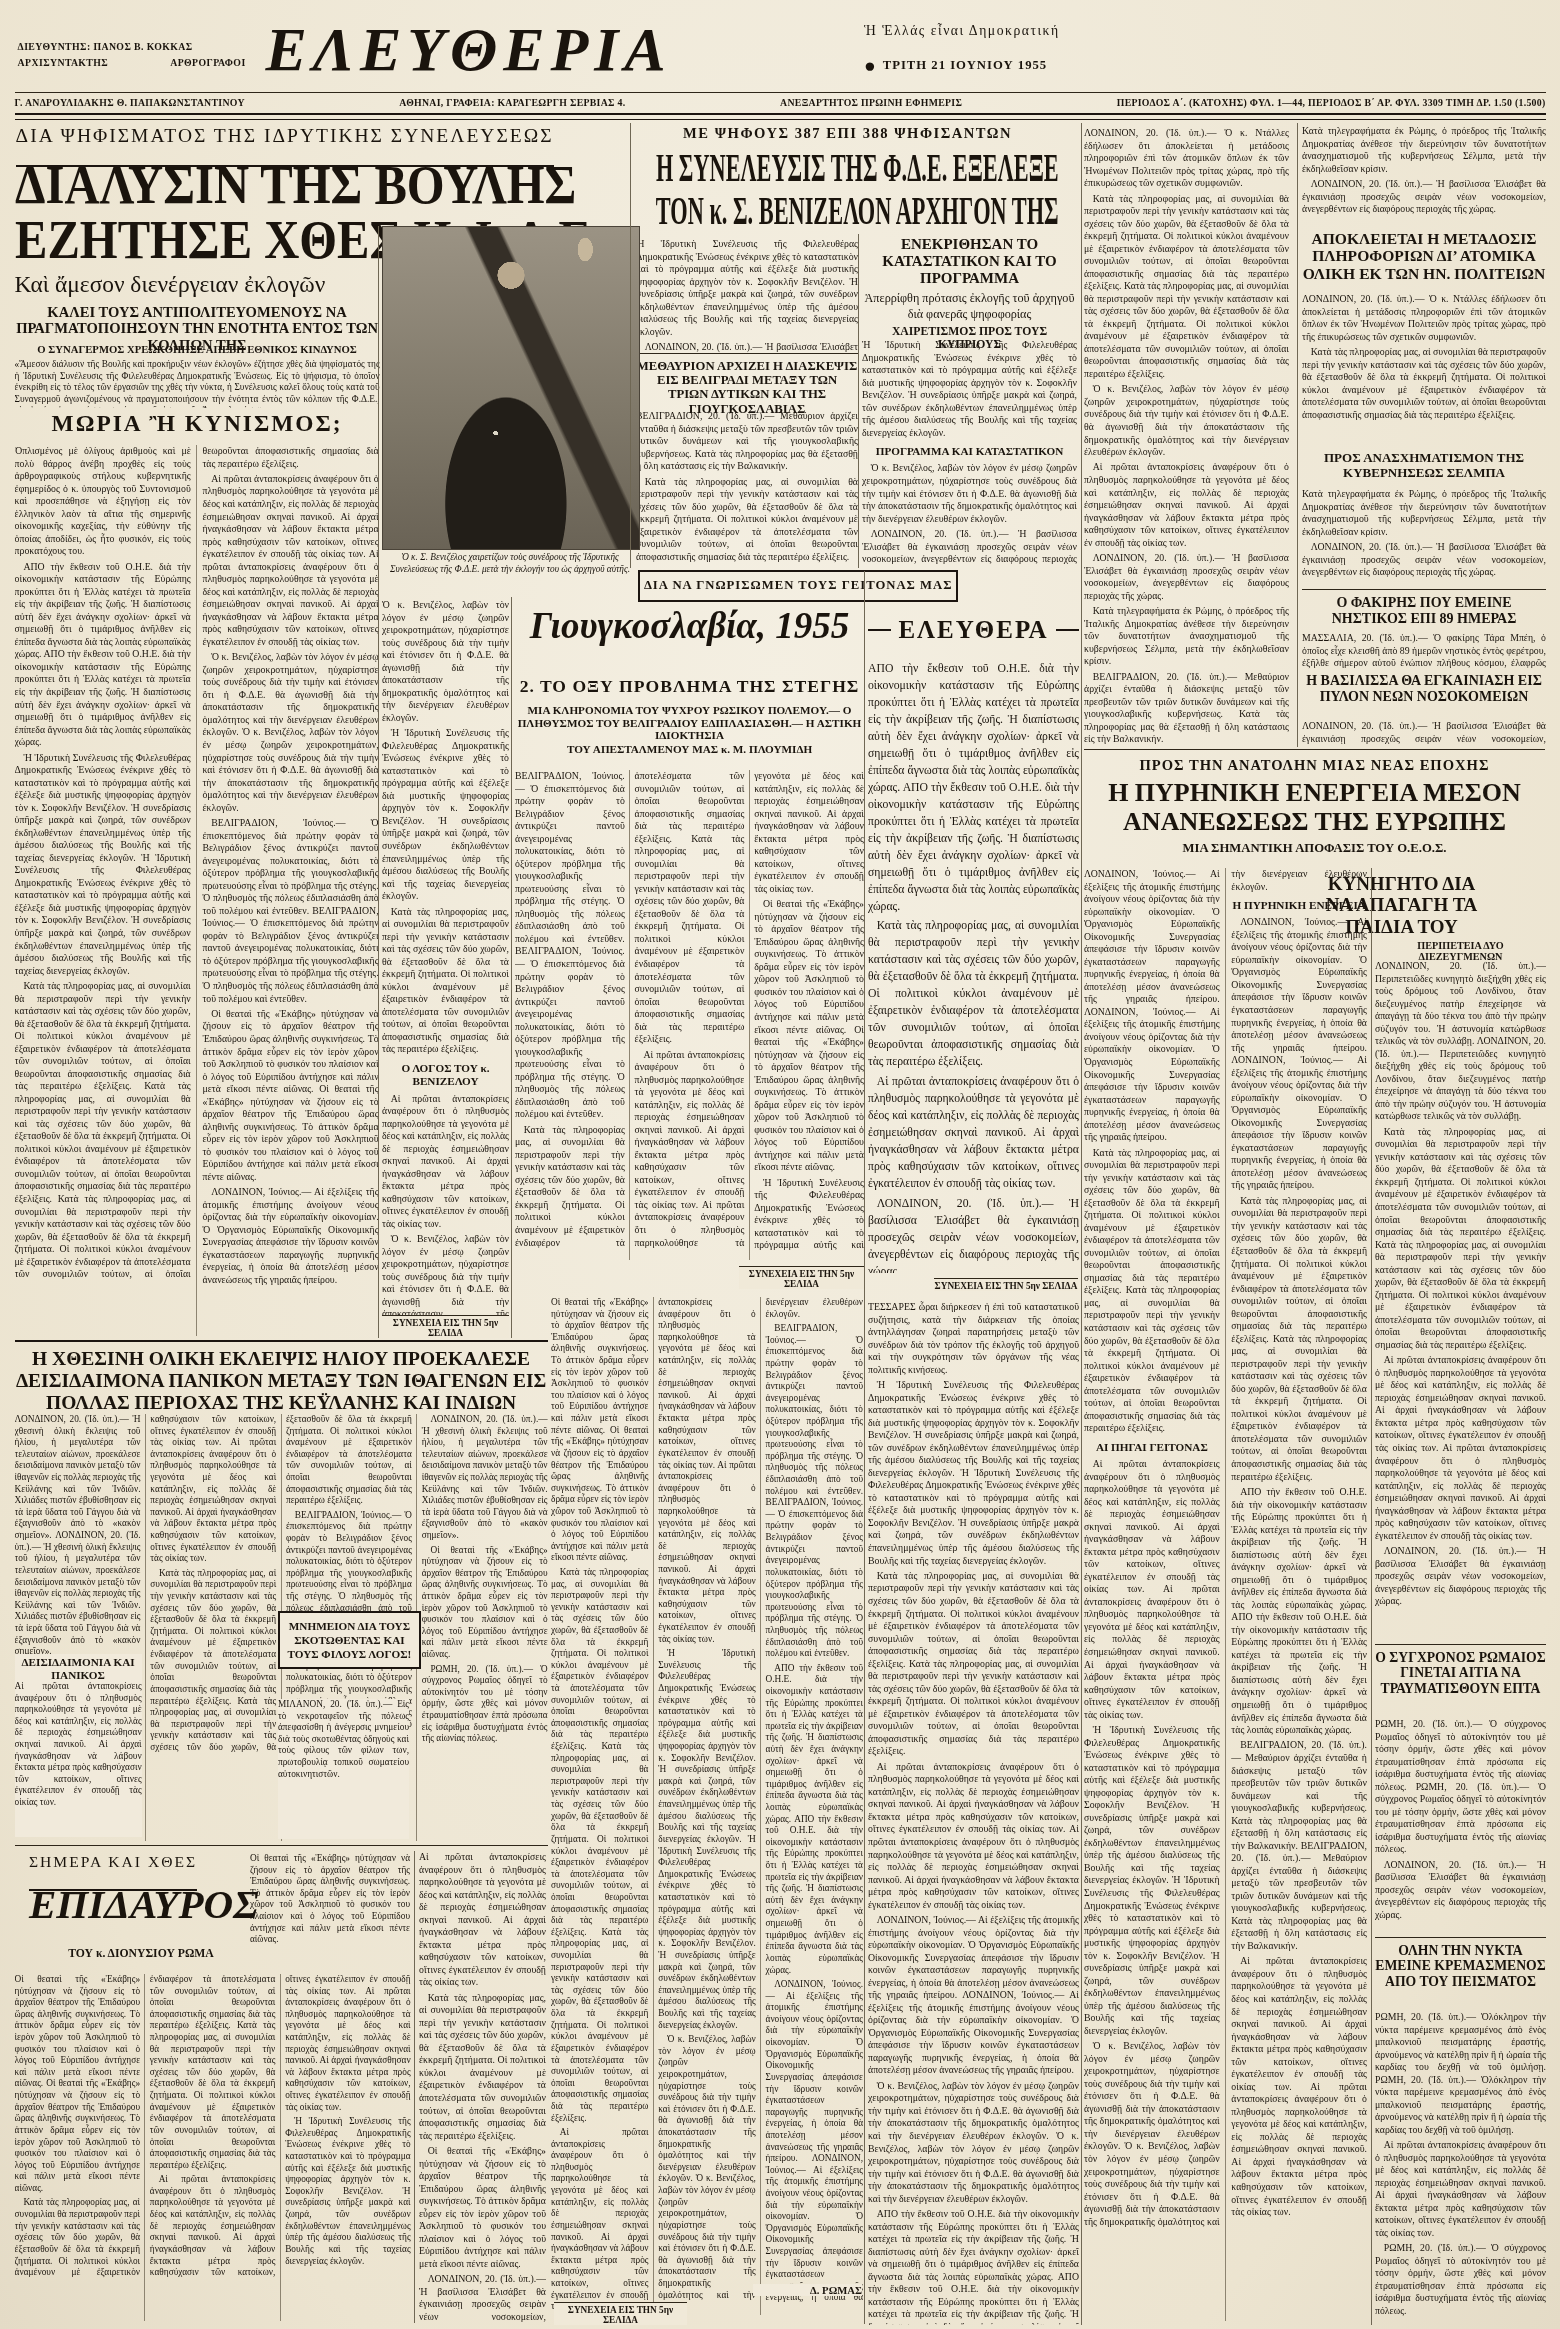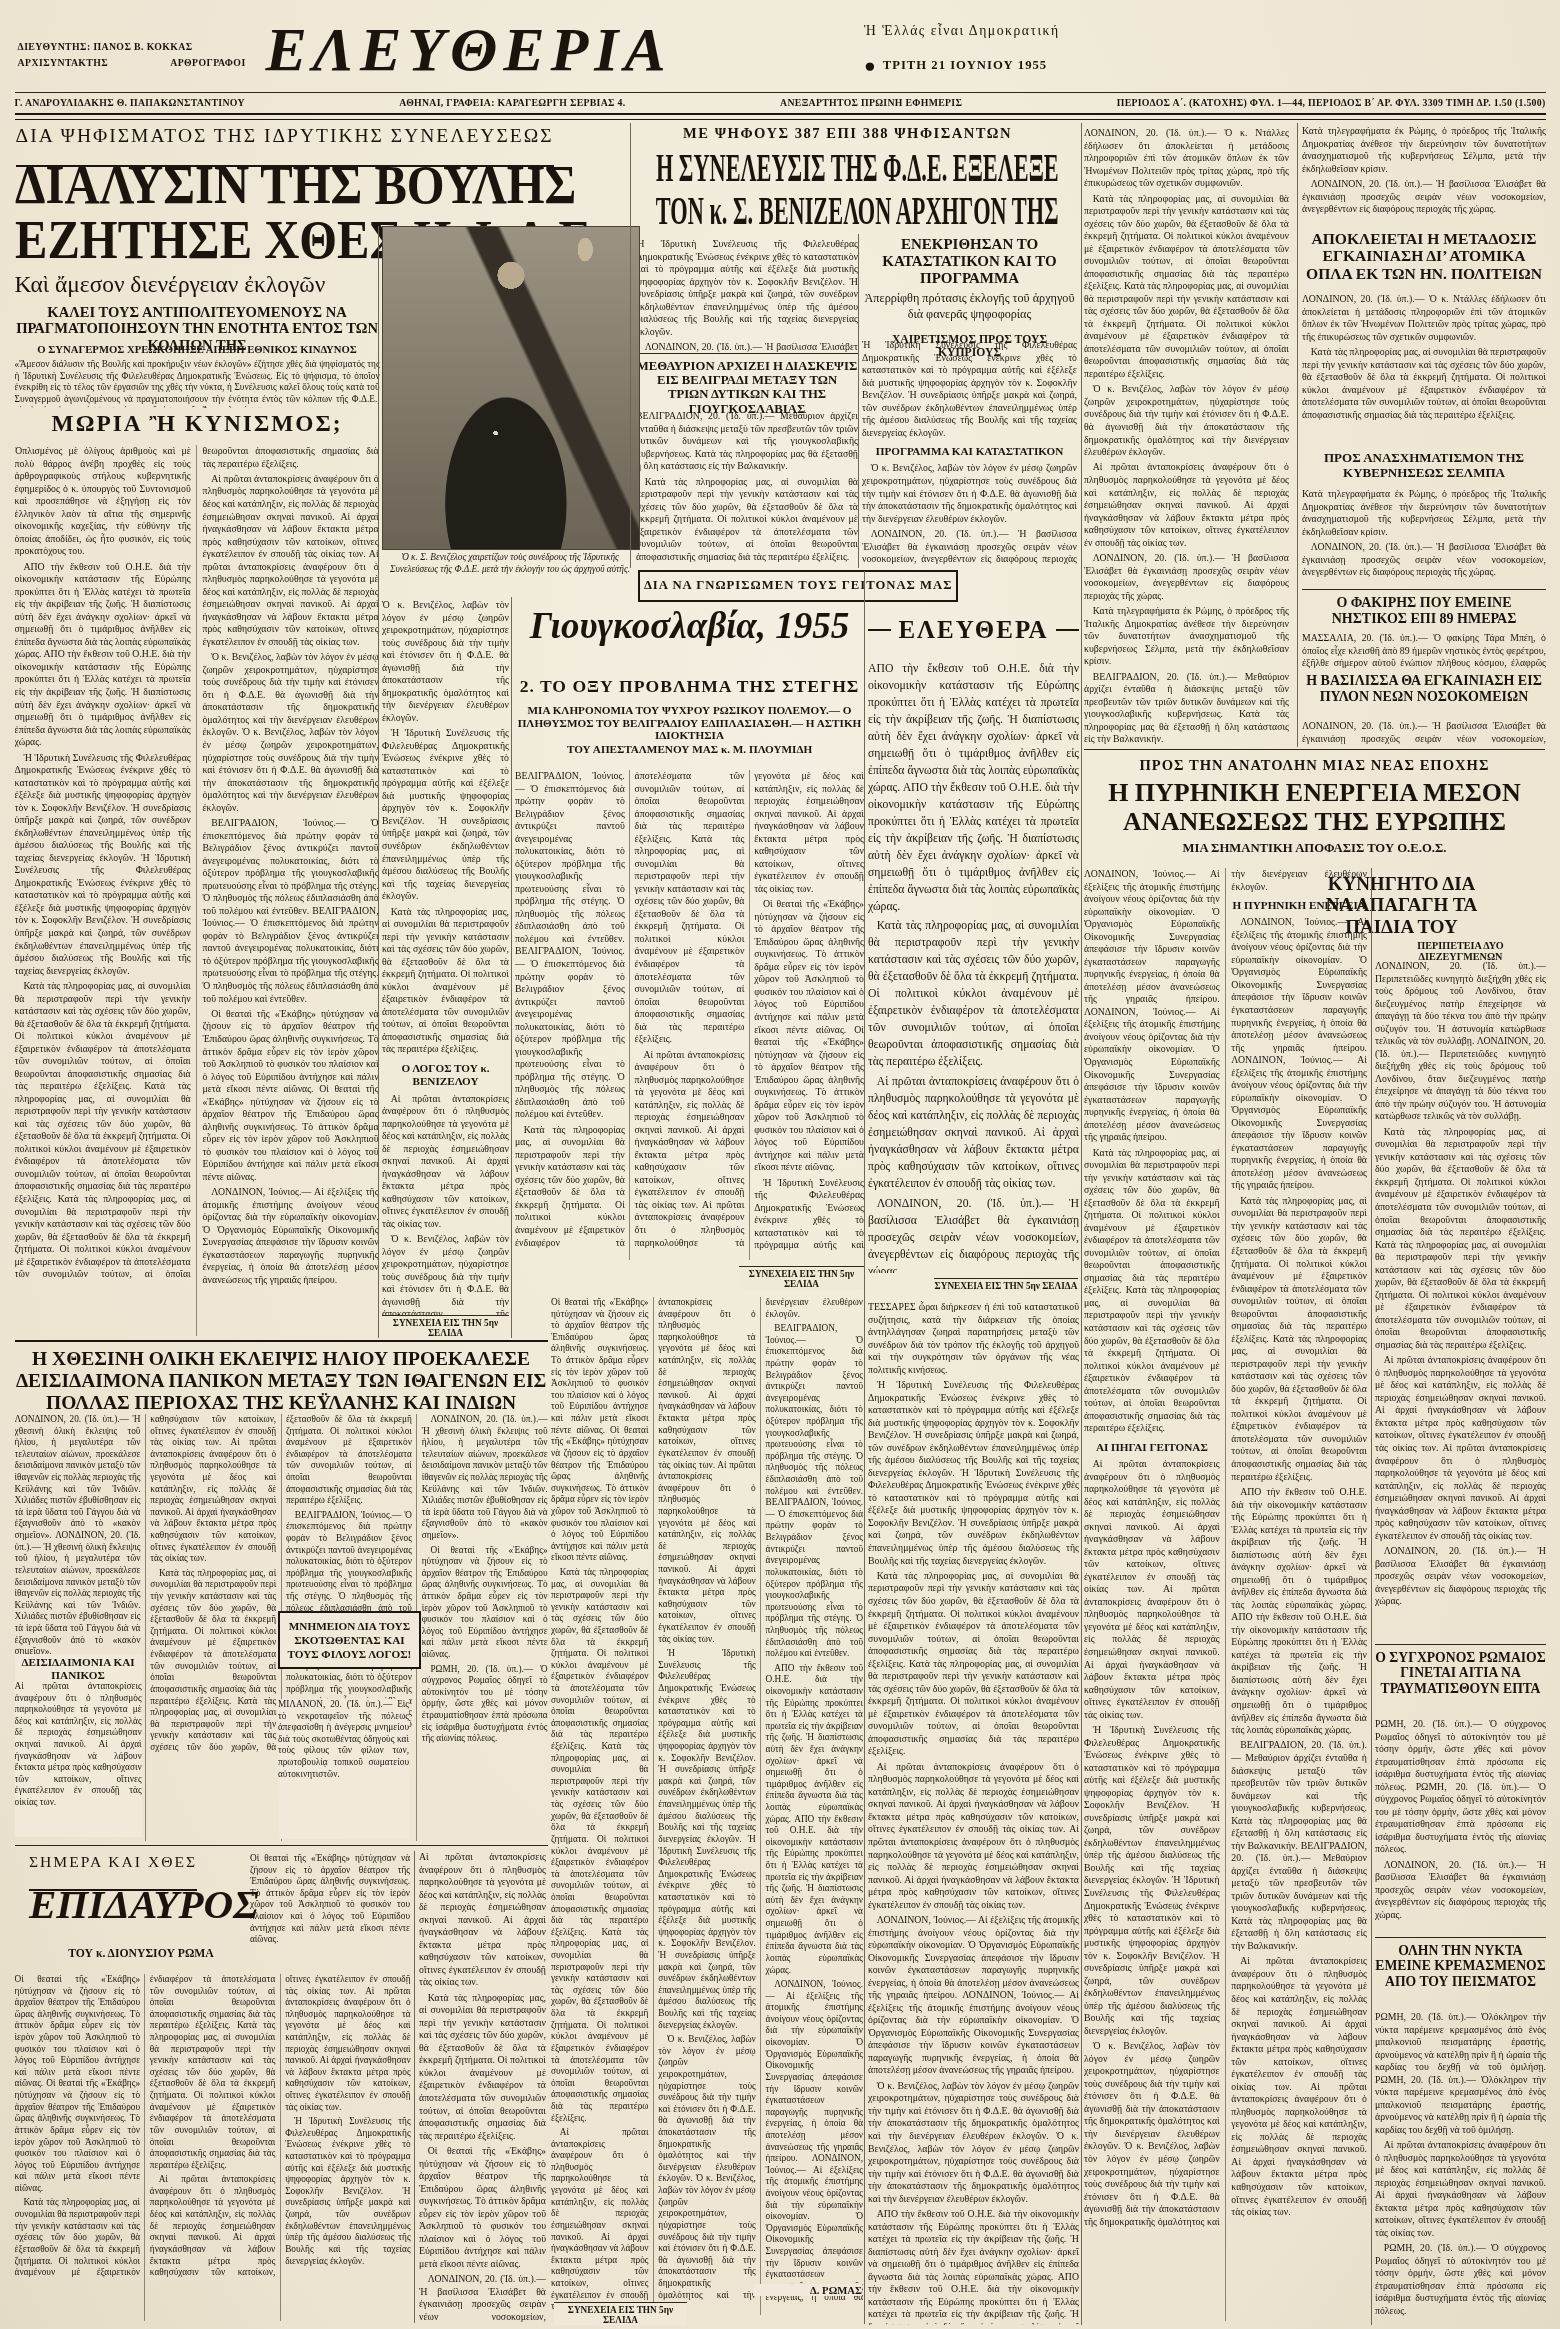--- a/index.html
+++ b/index.html
@@ -105,21 +105,21 @@
 
   <div class="abs hd" style="left:683px;top:125px;width:410px;font-size:14.6px;letter-spacing:1.5px">ΜΕ ΨΗΦΟΥΣ 387 ΕΠΙ 388 ΨΗΦΙΣΑΝΤΩΝ</div>
 
   <div class="abs" style="left:634px;top:146px;width:447px">
     <div class="squeeze ctr" style="width:780px;transform:scaleX(.5725);font-size:39px;line-height:43px">Η ΣΥΝΕΛΕΥΣΙΣ ΤΗΣ Φ.Δ.Ε. ΕΞΕΛΕΞΕ</div>
     <div class="squeeze ctr" style="width:780px;transform:scaleX(.5725);font-size:39px;line-height:43px">ΤΟΝ κ. Σ. ΒΕΝΙΖΕΛΟΝ ΑΡΧΗΓΟΝ ΤΗΣ</div>
   </div>
 
   <div class="abs" style="left:862px;top:236px;width:215px">
     <div class="hd ctr" style="font-size:15px;margin-bottom:4.9px">ΕΝΕΚΡΙΘΗΣΑΝ ΤΟ ΚΑΤΑΣΤΑΤΙΚΟΝ ΚΑΙ ΤΟ ΠΡΟΓΡΑΜΜΑ</div>
-    <div class="ctr" style="font-size:12.2px;line-height:1.25;margin-bottom:11px">Ἀπερρίφθη πρότασις ἐκλογῆς τοῦ ἀρχηγοῦ διὰ φανερᾶς ψηφοφορίας</div>
+    <div class="ctr" style="font-size:12.2px;line-height:1.25;margin-bottom:3px">Ἀπερρίφθη πρότασις ἐκλογῆς τοῦ ἀρχηγοῦ διὰ φανερᾶς ψηφοφορίας</div>
     <div class="hd ctr" style="font-size:11.7px">ΧΑΙΡΕΤΙΣΜΟΣ ΠΡΟΣ ΤΟΥΣ ΚΥΠΡΙΟΥΣ</div>
   </div>
 
   <div class="abs b" style="left:636px;top:238px;width:222px;height:115px">
     <p class="nofirst">Ἡ Ἱδρυτικὴ Συνέλευσις τῆς Φιλελευθέρας Δημοκρατικῆς Ἑνώσεως ἐνέκρινε χθὲς τὸ καταστατικὸν καὶ τὸ πρόγραμμα αὐτῆς καὶ ἐξέλεξε διὰ μυστικῆς ψηφοφορίας ἀρχηγὸν τὸν κ. Σοφοκλῆν Βενιζέλον. Ἡ συνεδρίασις ὑπῆρξε μακρὰ καὶ ζωηρά, τῶν συνέδρων ἐκδηλωθέντων ἐπανειλημμένως ὑπὲρ τῆς ἀμέσου διαλύσεως τῆς Βουλῆς καὶ τῆς ταχείας διενεργείας ἐκλογῶν.</p>
     <p>ΛΟΝΔΙΝΟΝ, 20. (Ἰδ. ὑπ.).— Ἡ βασίλισσα Ἐλισάβετ θὰ ἐγκαινιάσῃ προσεχῶς σειρὰν νέων νοσοκομείων, ἀνεγερθέντων εἰς διαφόρους περιοχὰς τῆς χώρας.</p>
   </div>
 
   <div class="hr" style="left:636px;top:353px;width:222px"></div>
   <div class="abs hd ctr" style="left:636px;top:359px;width:222px;font-size:12.7px">ΜΕΘΑΥΡΙΟΝ ΑΡΧΙΖΕΙ Η ΔΙΑΣΚΕΨΙΣ ΕΙΣ ΒΕΛΙΓΡΑΔΙ ΜΕΤΑΞΥ ΤΩΝ ΤΡΙΩΝ ΔΥΤΙΚΩΝ ΚΑΙ ΤΗΣ ΓΙΟΥΓΚΟΣΛΑΒΙΑΣ</div>
@@ -217,21 +217,21 @@
     <p>Αἱ πρῶται ἀνταποκρίσεις ἀναφέρουν ὅτι ὁ πληθυσμὸς παρηκολούθησε τὰ γεγονότα μὲ δέος καὶ κατάπληξιν, εἰς πολλὰς δὲ περιοχὰς ἐσημειώθησαν σκηναὶ πανικοῦ. Αἱ ἀρχαὶ ἠναγκάσθησαν νὰ λάβουν ἔκτακτα μέτρα πρὸς καθησύχασιν τῶν κατοίκων, οἵτινες ἐγκατέλειπον ἐν σπουδῇ τὰς οἰκίας των.</p>
     <p>ΛΟΝΔΙΝΟΝ, 20. (Ἰδ. ὑπ.).— Ἡ βασίλισσα Ἐλισάβετ θὰ ἐγκαινιάσῃ προσεχῶς σειρὰν νέων νοσοκομείων, ἀνεγερθέντων εἰς διαφόρους περιοχὰς τῆς χώρας.</p>
     <p>Κατὰ τηλεγραφήματα ἐκ Ρώμης, ὁ πρόεδρος τῆς Ἰταλικῆς Δημοκρατίας ἀνέθεσε τὴν διερεύνησιν τῶν δυνατοτήτων ἀνασχηματισμοῦ τῆς κυβερνήσεως Σέλμπα, μετὰ τὴν ἐκδηλωθεῖσαν κρίσιν.</p>
     <p>ΒΕΛΙΓΡΑΔΙΟΝ, 20. (Ἰδ. ὑπ.).— Μεθαύριον ἀρχίζει ἐνταῦθα ἡ διάσκεψις μεταξὺ τῶν πρεσβευτῶν τῶν τριῶν δυτικῶν δυνάμεων καὶ τῆς γιουγκοσλαβικῆς κυβερνήσεως. Κατὰ τὰς πληροφορίας μας θὰ ἐξετασθῇ ἡ ὅλη κατάστασις εἰς τὴν Βαλκανικήν.</p>
   </div>
 
   <div class="abs b" style="left:1302px;top:125px;width:244px;height:98px">
     <p class="nofirst">Κατὰ τηλεγραφήματα ἐκ Ρώμης, ὁ πρόεδρος τῆς Ἰταλικῆς Δημοκρατίας ἀνέθεσε τὴν διερεύνησιν τῶν δυνατοτήτων ἀνασχηματισμοῦ τῆς κυβερνήσεως Σέλμπα, μετὰ τὴν ἐκδηλωθεῖσαν κρίσιν.</p>
     <p>ΛΟΝΔΙΝΟΝ, 20. (Ἰδ. ὑπ.).— Ἡ βασίλισσα Ἐλισάβετ θὰ ἐγκαινιάσῃ προσεχῶς σειρὰν νέων νοσοκομείων, ἀνεγερθέντων εἰς διαφόρους περιοχὰς τῆς χώρας.</p>
   </div>
-  <div class="abs hd ctr" style="left:1302px;top:230px;width:244px;font-size:15.6px">ΑΠΟΚΛΕΙΕΤΑΙ Η ΜΕΤΑΔΟΣΙΣ ΕΓΚΑΙΝΙΑΣΗ ΔΙ’ ΑΤΟΜΙΚΑ ΟΠΛΑ ΕΚ ΤΩΝ ΗΝ. ΠΟΛΙΤΕΙΩΝ</div>
+  <div class="abs hd ctr" style="left:1302px;top:230px;width:244px;font-size:15.6px">ΑΠΟΚΛΕΙΕΤΑΙ Η ΜΕΤΑΔΟΣΙΣ ΠΛΗΡΟΦΟΡΙΩΝ ΔΙ’ ΑΤΟΜΙΚΑ ΟΛΙΚΗ ΕΚ ΤΩΝ ΗΝ. ΠΟΛΙΤΕΙΩΝ</div>
   <div class="abs b" style="left:1302px;top:293px;width:244px;height:154px">
     <p class="nofirst">ΛΟΝΔΙΝΟΝ, 20. (Ἰδ. ὑπ.).— Ὁ κ. Ντάλλες ἐδήλωσεν ὅτι ἀποκλείεται ἡ μετάδοσις πληροφοριῶν ἐπὶ τῶν ἀτομικῶν ὅπλων ἐκ τῶν Ἡνωμένων Πολιτειῶν πρὸς τρίτας χώρας, πρὸ τῆς ἐπικυρώσεως τῶν σχετικῶν συμφωνιῶν.</p>
     <p>Κατὰ τὰς πληροφορίας μας, αἱ συνομιλίαι θὰ περιστραφοῦν περὶ τὴν γενικὴν κατάστασιν καὶ τὰς σχέσεις τῶν δύο χωρῶν, θὰ ἐξετασθοῦν δὲ ὅλα τὰ ἐκκρεμῆ ζητήματα. Οἱ πολιτικοὶ κύκλοι ἀναμένουν μὲ ἐξαιρετικὸν ἐνδιαφέρον τὰ ἀποτελέσματα τῶν συνομιλιῶν τούτων, αἱ ὁποῖαι θεωροῦνται ἀποφασιστικῆς σημασίας διὰ τὰς περαιτέρω ἐξελίξεις.</p>
   </div>
   <div class="abs hd ctr" style="left:1302px;top:451px;width:244px;font-size:13px">ΠΡΟΣ ΑΝΑΣΧΗΜΑΤΙΣΜΟΝ ΤΗΣ ΚΥΒΕΡΝΗΣΕΩΣ ΣΕΛΜΠΑ</div>
   <div class="abs b" style="left:1302px;top:488px;width:244px;height:98px">
     <p class="nofirst">Κατὰ τηλεγραφήματα ἐκ Ρώμης, ὁ πρόεδρος τῆς Ἰταλικῆς Δημοκρατίας ἀνέθεσε τὴν διερεύνησιν τῶν δυνατοτήτων ἀνασχηματισμοῦ τῆς κυβερνήσεως Σέλμπα, μετὰ τὴν ἐκδηλωθεῖσαν κρίσιν.</p>
     <p>ΛΟΝΔΙΝΟΝ, 20. (Ἰδ. ὑπ.).— Ἡ βασίλισσα Ἐλισάβετ θὰ ἐγκαινιάσῃ προσεχῶς σειρὰν νέων νοσοκομείων, ἀνεγερθέντων εἰς διαφόρους περιοχὰς τῆς χώρας.</p>
   </div>
   <div class="hr" style="left:1302px;top:589px;width:244px"></div>

